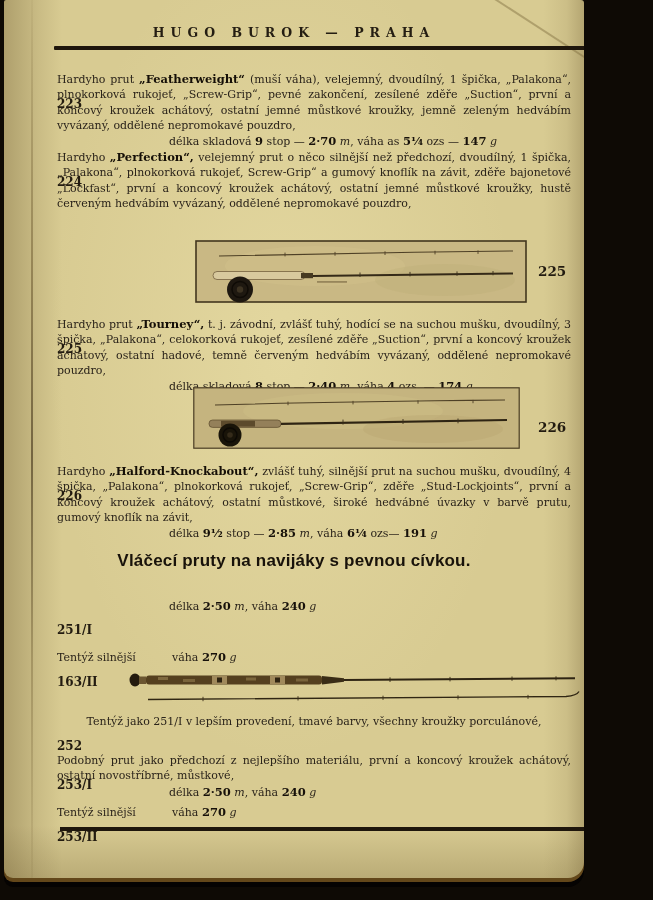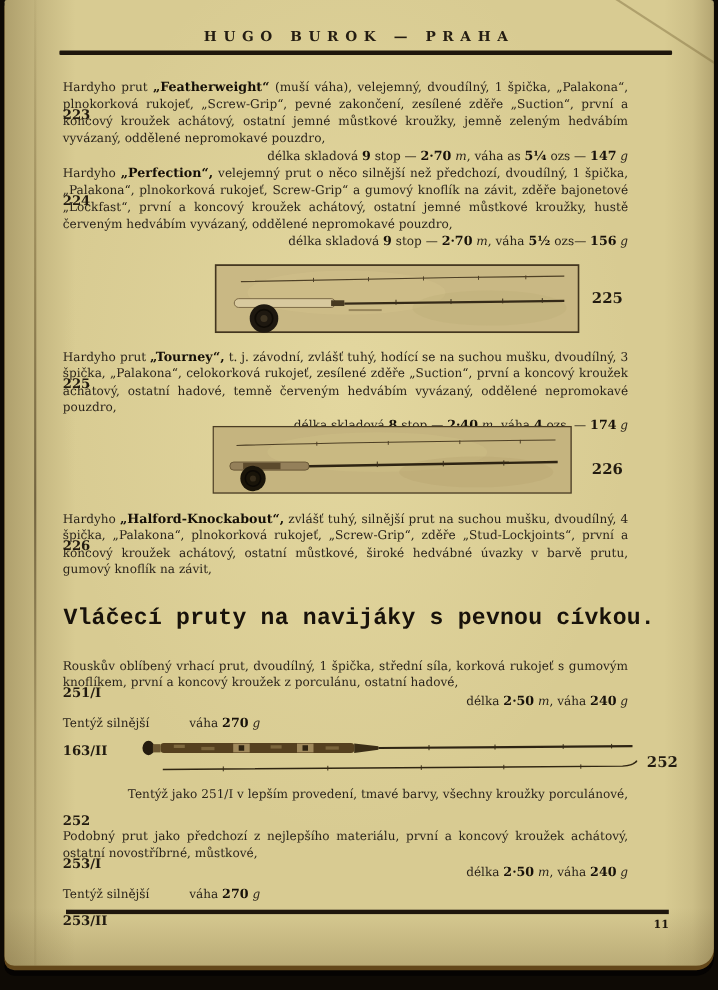--- a/index.html
+++ b/index.html
@@ -2,21 +2,21 @@
 <html><head>
 <meta charset="utf-8">
 <style>
   html,body{margin:0;padding:0;}
   body{
     width:653px;height:900px;position:relative;overflow:hidden;
     background:#0e0a05;
     font-family:"DejaVu Serif", serif;
   }
   .page{
-    position:absolute;left:4px;top:0;width:645px;height:878px;
+    position:absolute;left:4px;top:0;width:580px;height:878px;
     background:
       radial-gradient(ellipse at 48% 40%, rgba(236,225,170,0.55) 0%, rgba(236,225,170,0) 55%),
       linear-gradient(90deg, rgba(97,78,38,0.35), rgba(97,78,38,0.12) 6%, rgba(97,78,38,0) 10%),
       linear-gradient(270deg, rgba(97,78,38,0.30), rgba(97,78,38,0.10) 3%, rgba(97,78,38,0) 7%),
       linear-gradient(0deg, rgba(97,78,38,0.25), rgba(97,78,38,0) 6%),
       #d8cb92;
     border-radius:2px 3px 16px 9px;
     box-shadow:0 4px 0 rgba(116,84,30,0.85), 0 9px 0 #050302;
     overflow:hidden;
   }
@@ -25,27 +25,27 @@
   .crease-d{position:absolute;right:-34px;top:26px;width:160px;height:1.5px;
     background:rgba(126,108,62,0.45);transform:rotate(33deg);}
   .header-title{position:absolute;top:25px;left:0;right:0;text-align:center;
     font-weight:bold;font-size:12.5px;letter-spacing:6px;color:#241d12;}
   .rule-top{position:absolute;top:46px;left:50px;width:557px;height:4px;background:#1e160c;border-radius:1px;}
   .item{position:absolute;left:53px;width:571px;font-size:11px;line-height:15.3px;color:#2a231a;}
   .item .num{position:absolute;left:0;top:1px;font-weight:bold;font-size:12px;color:#221b10;margin-top:24px;}
   .item .body{width:514px;}
   .desc{margin:0;text-align:justify;}
   .bold-name{font-weight:bold;font-size:11.5px;color:#150f07;}
-  .spec{margin-left:112px;margin-top:1px;text-align:right;}
+  .spec{margin-left:112px;margin-top:1px;}
   .spec b, .spec-inline b{color:#17110a;font-size:11.5px;}
   .spec i, .spec-inline i{font-style:italic;}
   .row{display:flex;}
   .row .label{width:115px;flex:0 0 115px;}
   .section-heading{position:absolute;top:551px;left:0;right:0;text-align:center;
-    font-family:Liberation Mono, monospace;font-weight:bold;font-size:21px;
+    font-family:Liberation Sans, sans-serif;font-weight:bold;font-size:17px;
     letter-spacing:0.2px;color:#18120a;}
   .fig{position:absolute;}
   .fig svg{display:block;}
   .fig-label{position:absolute;font-weight:bold;font-size:13.5px;color:#221b10;}
   .rule-bottom{position:absolute;top:827px;left:56px;width:548px;height:4px;background:#1e160c;}
   .page-number{position:absolute;top:836px;left:556px;width:48px;text-align:right;
     font-weight:bold;font-size:10px;color:#1d160c;}
 </style>
 </head>
 <body>
@@ -62,21 +62,20 @@
     <div class="body">
       <p class="desc"><span>Hardyho prut </span><span class="bold-name">„Featherweight“</span><span> (muší váha), velejemný, dvoudílný, 1 špička, „Palakona“, plnokorková rukojeť, „Screw-Grip“, pevné zakončení, zesílené zděře „Suction“, první a koncový kroužek achátový, ostatní jemné můstkové kroužky, jemně zeleným hedvábím vyvázaný, oddělené nepromokavé pouzdro,</span></p>
       <div class="spec"><span>délka skladová </span><b>9</b><span> stop — </span><b>2·70</b><i> m</i><span>, váha as </span><b>5¹⁄₄</b><span> ozs — </span><b>147</b><i> g</i></div>
     </div>
   </section>
 
   <section class="item" style="top:150px">
     <span class="num">224</span>
     <div class="body">
       <p class="desc"><span>Hardyho </span><span class="bold-name">„Perfection“,</span><span> velejemný prut o něco silnější než předchozí, dvoudílný, 1 špička, „Palakona“, plnokorková rukojeť, Screw-Grip“ a gumový knoflík na závit, zděře bajonetové „Lockfast“, první a koncový kroužek achátový, ostatní jemné můstkové kroužky, hustě červeným hedvábím vyvázaný, oddělené nepromokavé pouzdro,</span></p>
-      <div class="spec"><span>délka skladová </span><b>9</b><span> stop — </span><b>2·70</b><i> m</i><span>, váha </span><b>5¹⁄₂</b><span> ozs— </span><b>156</b><i> g</i></div>
     </div>
   </section>
 
   <div class="fig" style="left:191px;top:240px">
     <svg width="332" height="63" viewBox="0 0 332 63">
       <rect x="1" y="1" width="330" height="61" fill="#c9b884" stroke="#43361f" stroke-width="1.6"></rect>
       <ellipse cx="120" cy="26" rx="90" ry="20" fill="#d2c28c" opacity="0.45"></ellipse>
       <ellipse cx="250" cy="40" rx="70" ry="16" fill="#bfae78" opacity="0.4"></ellipse>
       <path d="M24 16 C120 13.5, 220 12.2, 318 11" stroke="#4e4026" stroke-width="1.1" fill="none"></path>
       <line x1="90" y1="12.6" x2="90" y2="16.4" stroke="#4e4026" stroke-width="0.9"></line>
@@ -127,29 +126,29 @@
       <circle cx="37" cy="48" r="7" fill="none" stroke="#0c0905" stroke-width="1.4"></circle>
       <circle cx="37" cy="48" r="2.8" fill="#352b1a"></circle>
     </svg>
   </div>
   <div class="fig-label" style="left:534px;top:419px">226</div>
 
   <section class="item" style="top:464px">
     <span class="num">226</span>
     <div class="body">
       <p class="desc"><span>Hardyho </span><span class="bold-name">„Halford-Knockabout“,</span><span> zvlášť tuhý, silnější prut na suchou mušku, dvoudílný, 4 špička, „Palakona“, plnokorková rukojeť, „Screw-Grip“, zděře „Stud-Lockjoints“, první a koncový kroužek achátový, ostatní můstkové, široké hedvábné úvazky v barvě prutu, gumový knoflík na závit,</span></p>
+      <div class="spec"><span>délka </span><b>9¹⁄₂</b><span> stop — </span><b>2·85</b><i> m</i><span>, váha </span><b>6¹⁄₄</b><span> ozs— </span><b>191</b><i> g</i></div>
     </div>
   </section>
 
   <div class="section-heading">Vláčecí pruty na navijáky s pevnou cívkou.</div>
 
   <section class="item" style="top:598px">
     <span class="num">251/I</span>
     <div class="body">
-      <p class="desc">Rouskův oblíbený vrhací prut, dvoudílný, 1 špička, střední síla, korková rukojeť s gumovým knoflíkem, první a koncový kroužek z porculánu, ostatní hadové,</p>
       <div class="spec"><span>délka </span><b>2·50</b><i> m</i><span>, váha </span><b>240</b><i> g</i></div>
     </div>
   </section>
 
   <section class="item" style="top:650px">
     <span class="num">163/II</span>
     <div class="body">
       <div class="row">
         <span class="label">Tentýž silnější</span>
         <span class="spec-inline"><span>váha </span><b>270</b><i> g</i></span>
@@ -182,21 +181,21 @@
       <line x1="255" y1="28.7" x2="255" y2="32.9" stroke="#3a2e18" stroke-width="0.9"></line>
       <line x1="330" y1="28.3" x2="330" y2="32.4" stroke="#3a2e18" stroke-width="0.9"></line>
       <line x1="400" y1="27.9" x2="400" y2="31.9" stroke="#3a2e18" stroke-width="0.9"></line>
     </svg>
   </div>
   <div class="fig-label" style="left:584px;top:685px">252</div>
 
   <section class="item" style="top:714px">
     <span class="num">252</span>
     <div class="body">
-      <p class="desc" style="text-align:right">Tentýž jako 251/I v lepším provedení, tmavé barvy, všechny kroužky porculánové,</p>
+      <p class="desc" style="text-align:center">Tentýž jako 251/I v lepším provedení, tmavé barvy, všechny kroužky porculánové,</p>
     </div>
   </section>
 
   <section class="item" style="top:753px">
     <span class="num">253/I</span>
     <div class="body">
       <p class="desc">Podobný prut jako předchozí z nejlepšího materiálu, první a koncový kroužek achátový, ostatní novostříbrné, můstkové,</p>
       <div class="spec"><span>délka </span><b>2·50</b><i> m</i><span>, váha </span><b>240</b><i> g</i></div>
     </div>
   </section>

